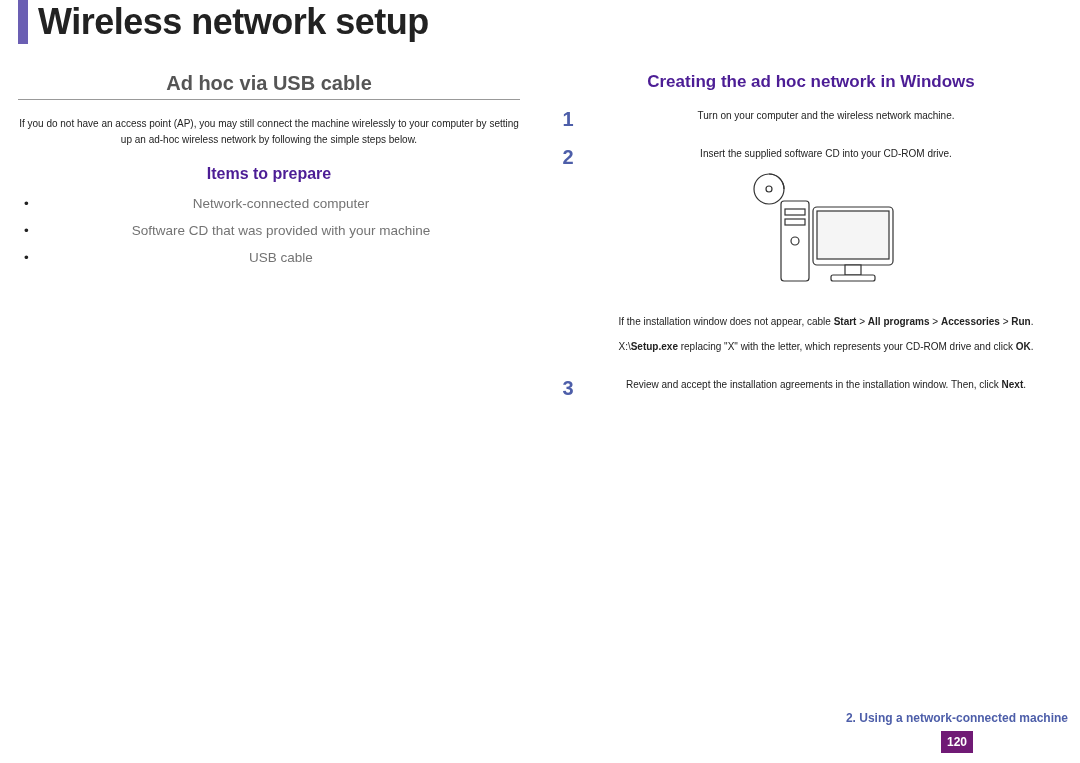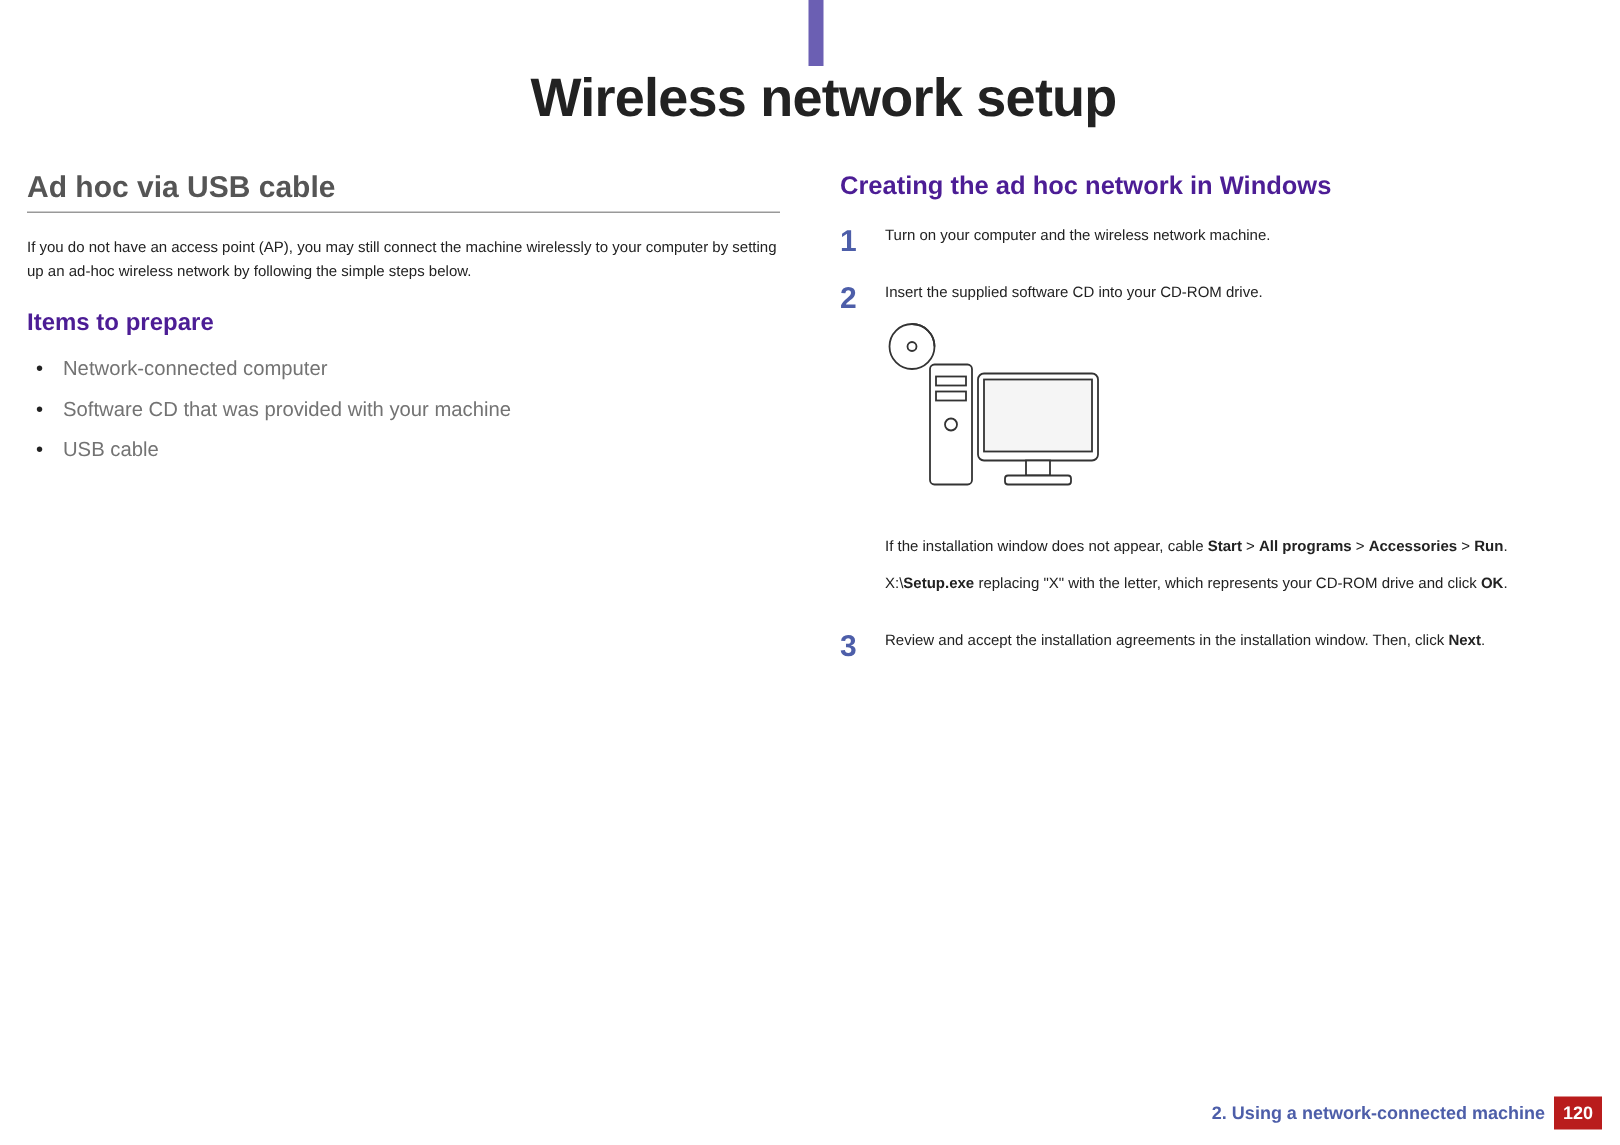--- a/index.html
+++ b/index.html
@@ -9,38 +9,38 @@
     width: 1080px;
     height: 763px;
     position: relative;
     color: #000;
   }
   .page-title-wrap {
     display: flex;
     align-items: center;
     padding: 0 0 8px 18px;
     margin-bottom: 20px;
-    flex-direction: column;
   }
   .page-title-bar {
     width: 10px;
     height: 44px;
     background: #6b5fb3;
     margin-right: 10px;
   }
   .page-title {
     font-size: 36px;
     font-weight: 700;
     color: #222;
     letter-spacing: -0.5px;
   }
   .columns {
     display: flex;
     padding: 0 18px;
     gap: 40px;
+    text-align: center;
   }
   .col {
     flex: 1;
   }
   h2.section {
     font-size: 20px;
     font-weight: 700;
     color: #555;
     border-bottom: 1px solid #999;
     padding-bottom: 4px;
@@ -105,24 +105,25 @@
   }
   .footer {
     position: absolute;
     bottom: 10px;
     right: 12px;
     display: flex;
     align-items: center;
     gap: 6px;
     font-size: 12px;
     font-weight: 700;
+    flex-direction: column;
   }
   .footer-text { color: #4d5ea9; }
   .footer-page {
-    background: #b91c1c;
+    background: #701a75;
     color: #fff;
     padding: 4px 6px;
     font-weight: 700;
   }
   b { font-weight: 700; margin-top: 11px; }
 </style>
 </head>
 <body>
 
 <div class="page-title-wrap">

